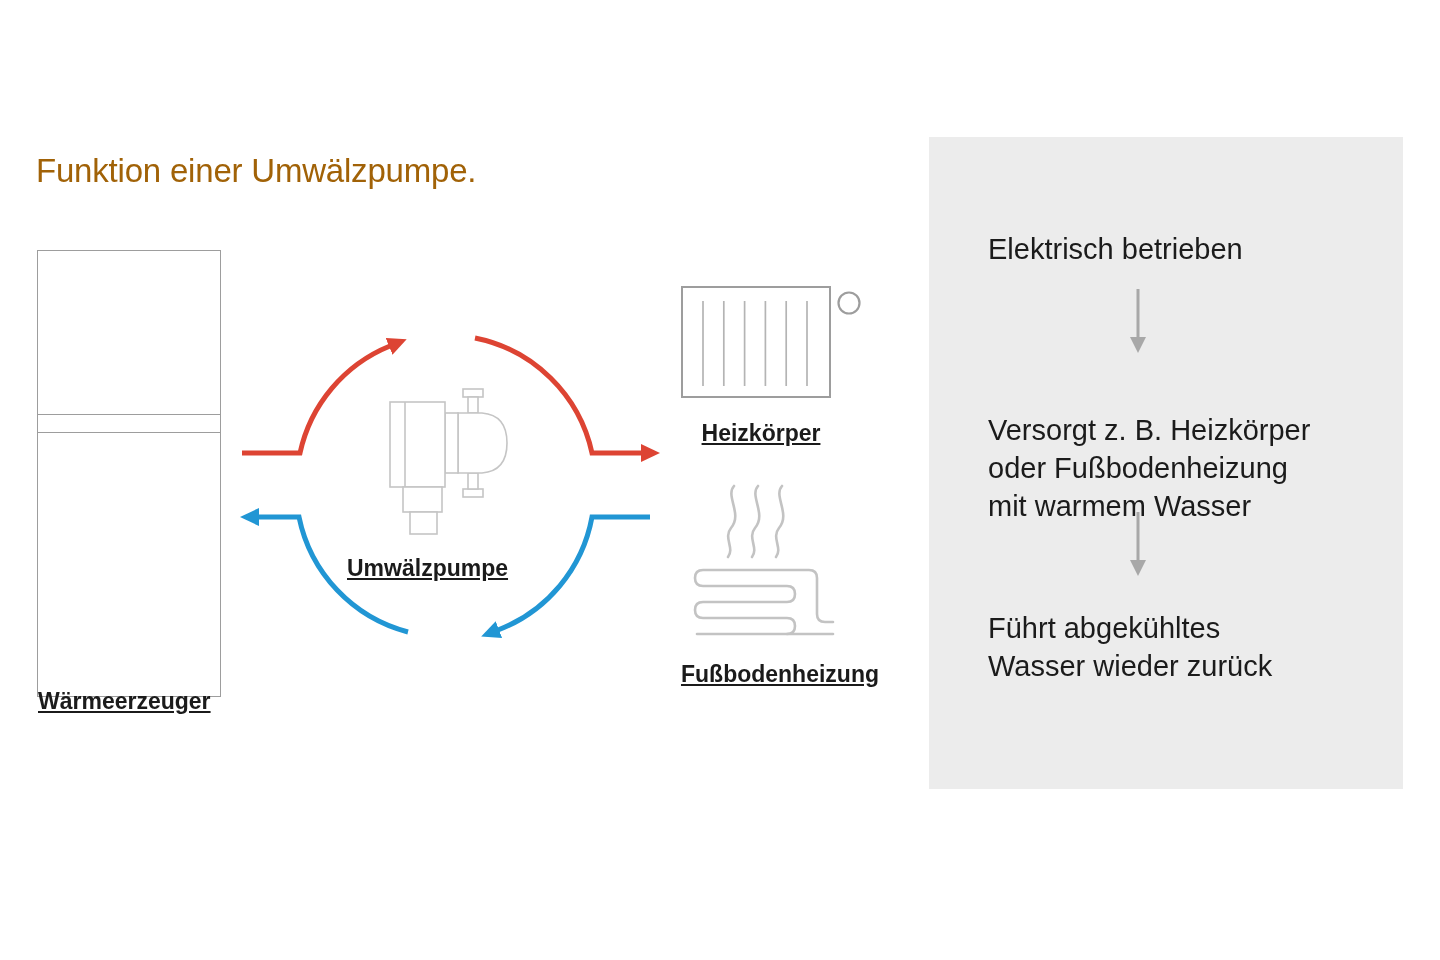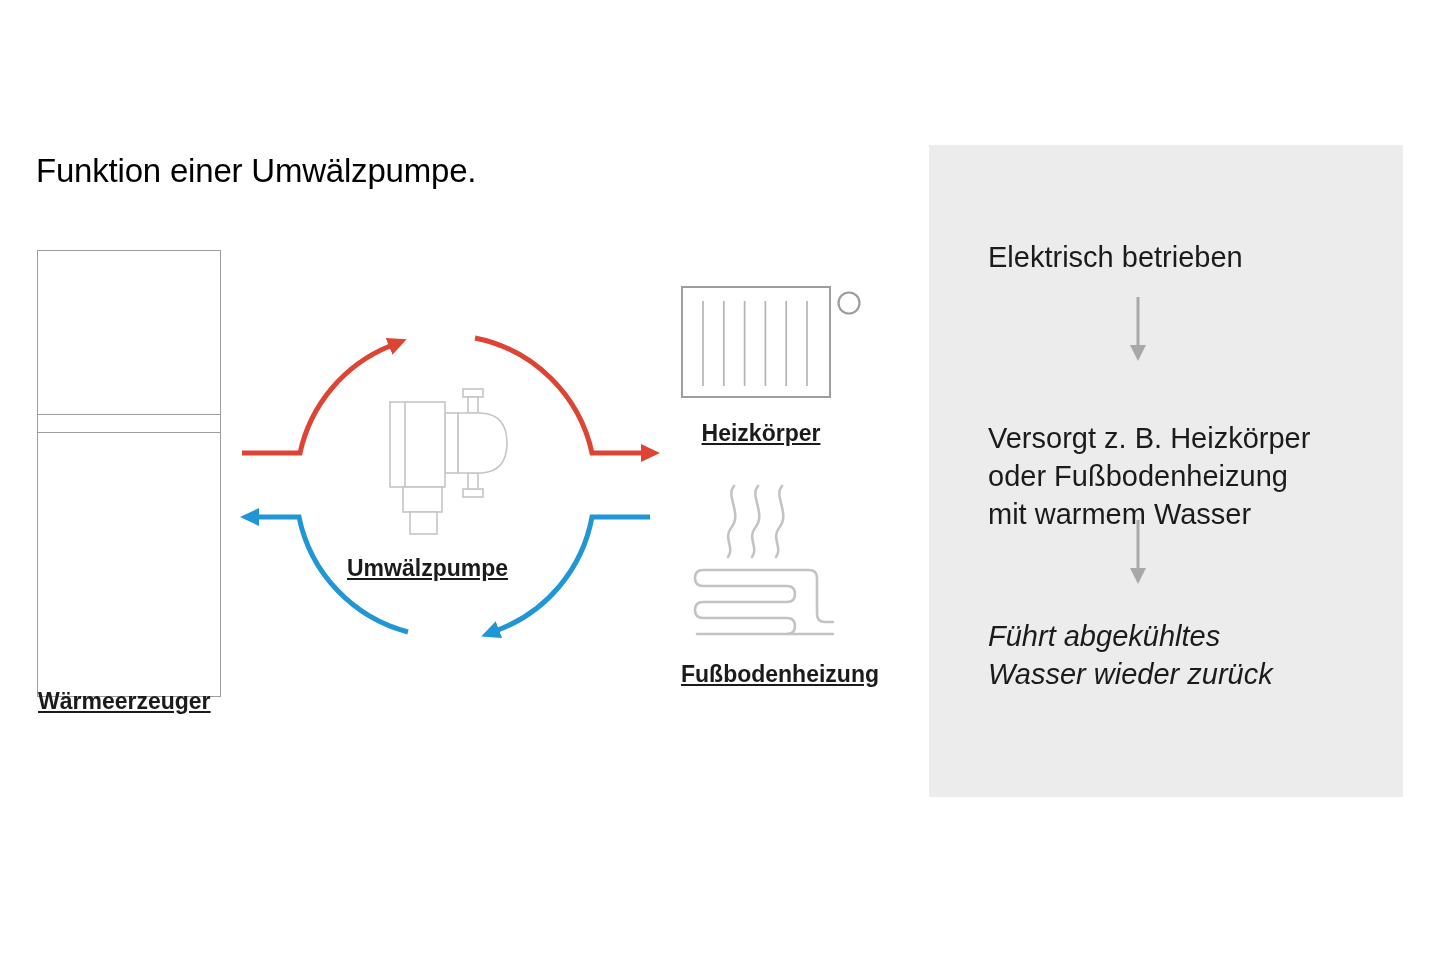--- a/index.html
+++ b/index.html
@@ -3,48 +3,48 @@
 <meta charset="utf-8">
 <style>
   html,body{margin:0;padding:0;}
   body{
     width:1440px;height:960px;background:#ffffff;position:relative;
     font-family:"Liberation Sans",sans-serif;color:#1d1d1d;overflow:hidden;
   }
   .abs{position:absolute;}
   .title{
     left:36px;top:152px;font-size:33px;font-weight:400;letter-spacing:-0.2px;
-    white-space:nowrap;color:#000000;
+    white-space:nowrap;color:#a16207;
   }
   
   .boiler-box{
     left:37px;top:250px;width:184px;height:447px;
     border:1.5px solid #9d9d9d;background:#ffffff;box-sizing:border-box;
   }
   .boiler-line{left:0;width:100%;height:0;border-top:1.5px solid #9d9d9d;}
   .boiler-line.l1{top:163px;}
   .boiler-line.l2{top:181px;}
   .icon-label{
     font-size:23px;font-weight:700;color:#1b1b1b;white-space:nowrap;text-decoration:underline;
   }
   .label-boiler{left:38px;top:688px;}
   .label-pump{left:347px;top:555px;width:200px;text-align:left;}
   .label-radiator{left:661px;top:420px;width:200px;text-align:center;}
   .label-floor{left:674px;top:661px;width:205px;text-align:right;}
   
   .panel{
-    left:929px;top:145px;width:474px;height:652px;background:#ececec;
+    left:929px;top:137px;width:474px;height:652px;background:#ececec;
   }
   .step-text{
     left:59px;width:370px;font-size:29px;line-height:38px;font-weight:400;
     color:#1b1b1b;white-space:pre-line;
   }
   .step-1{top:93px;}
   .step-2{top:246px;margin-top:28px;}
-  .step-3{top:472px;font-style:italic;}
+  .step-3{top:472px;}
   .panel-arrow{left:198px;width:22px;height:68px;}
   .panel-arrow.a1{top:152px;}
   .panel-arrow.a2{top:375px;}
   svg{display:block;}
 </style>
 </head>
 <body>
 
 <div class="abs title">Funktion einer Umwälzpumpe.</div>
 

